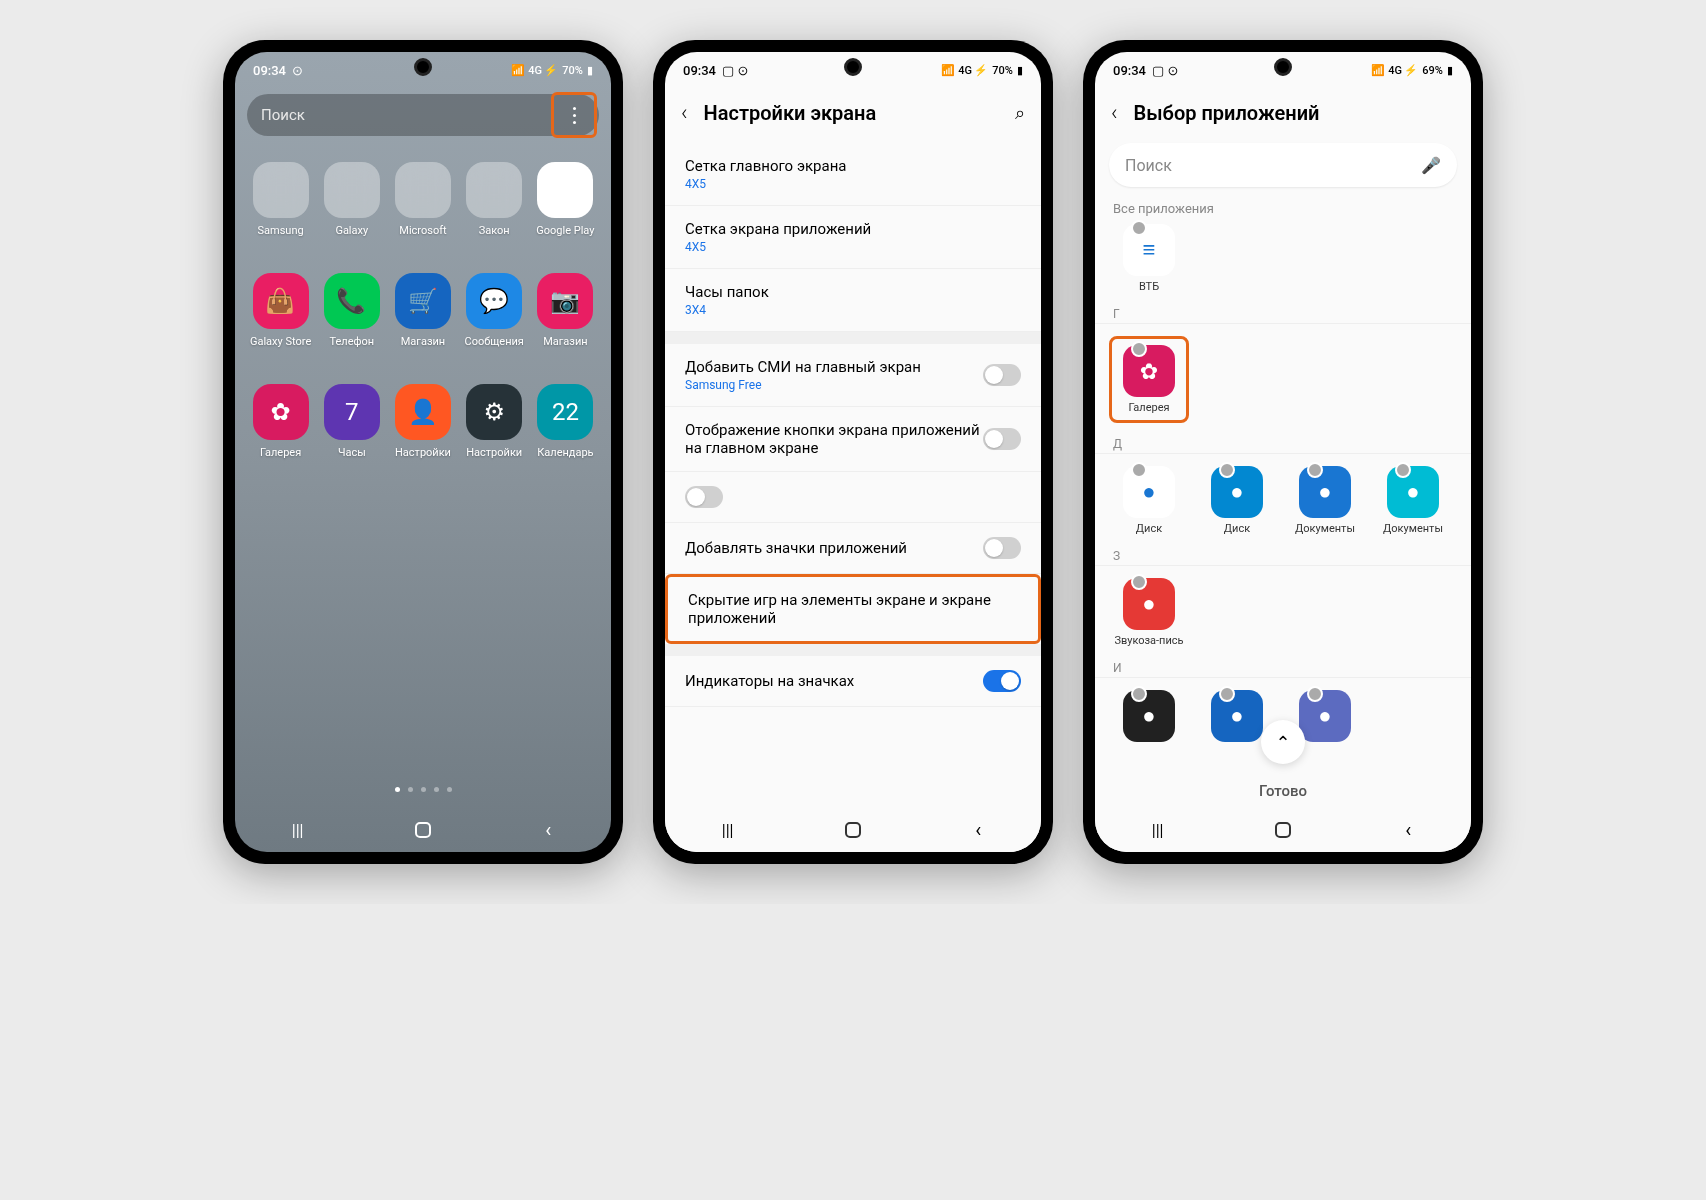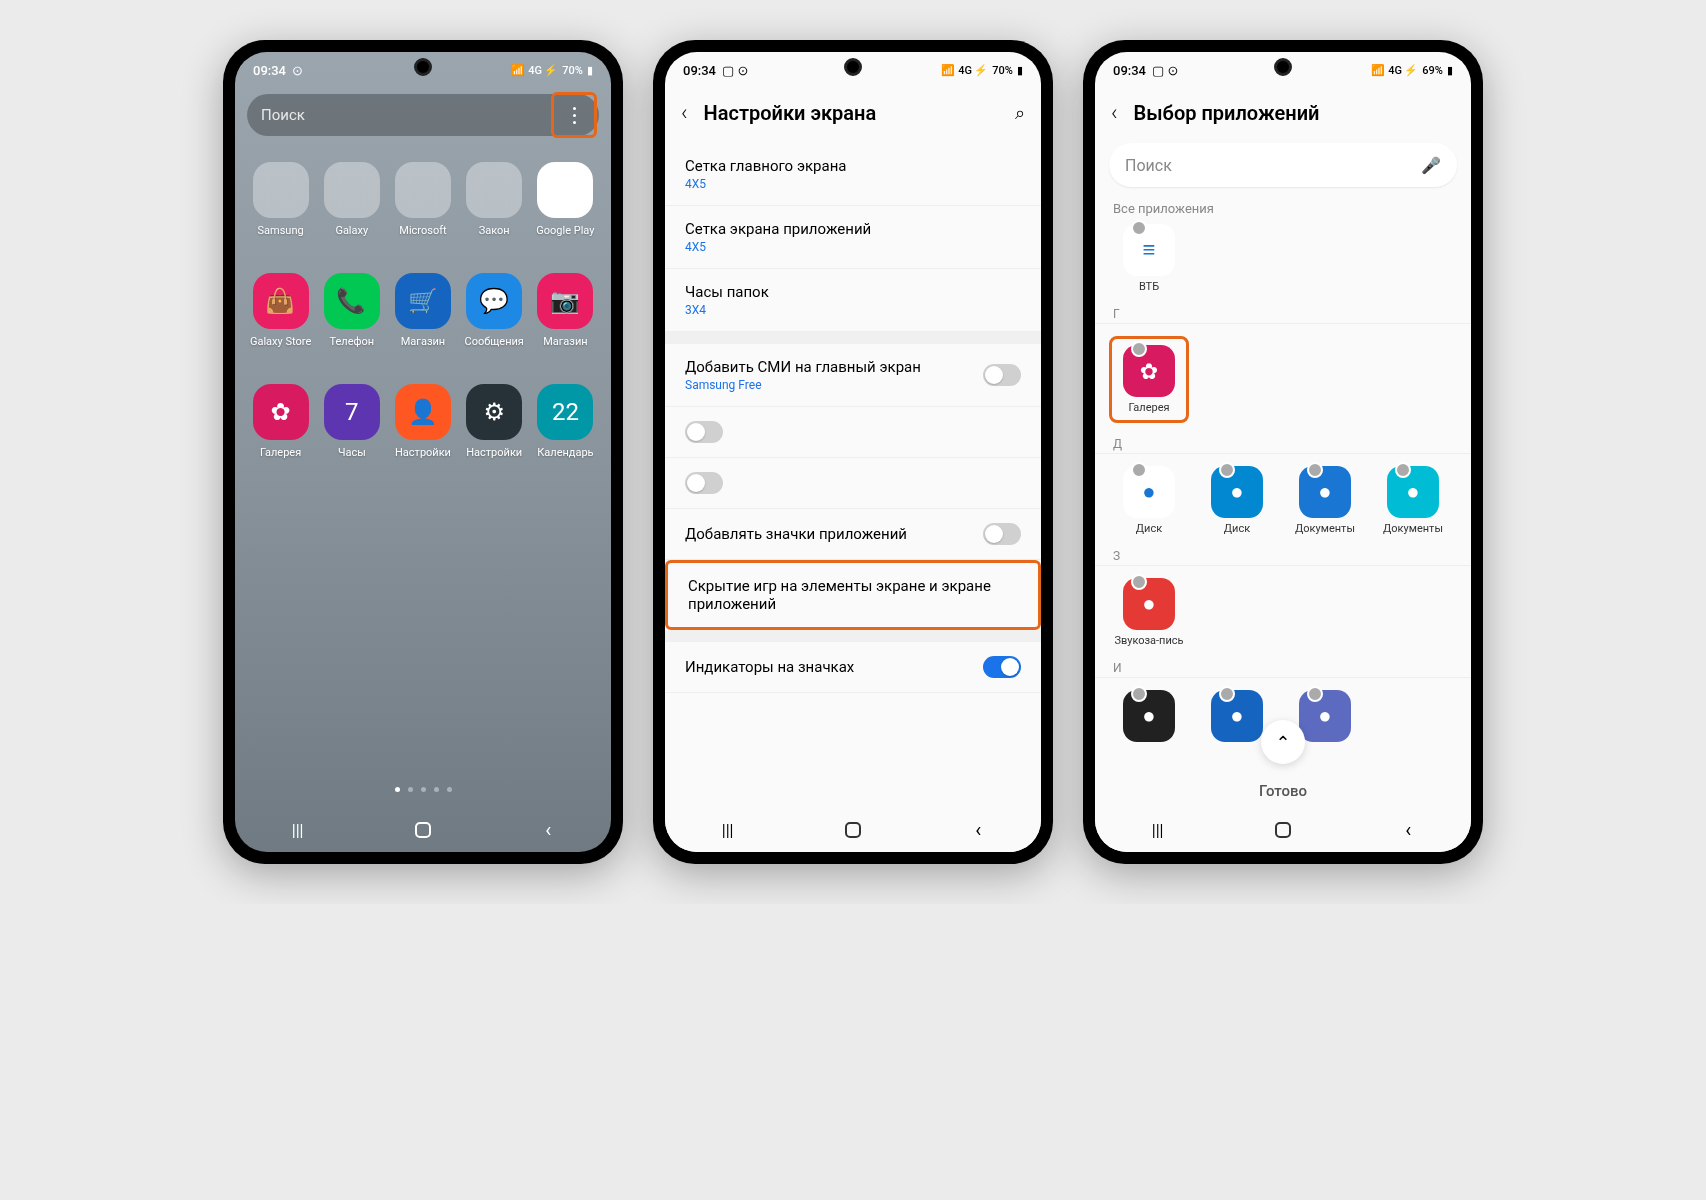--- a/index.html
+++ b/index.html
@@ -230,20 +230,23 @@
     <div class="gap-div"></div>
     <div id="settings2b">
         <div class="setting-item">
           <div class="setting-text">
             <div class="setting-label">Добавить СМИ на главный экран</div>
             <div class="setting-sub">Samsung Free</div>
           </div>
           <div class="toggle "></div>
         </div>
         <div class="setting-item">
+          <div class="setting-text">
+            <div class="setting-label">Отображение кнопки экрана приложений на главном экране</div>
+          </div>
           <div class="toggle "></div>
         </div>
         <div class="setting-item">
           <div class="toggle "></div>
         </div>
         <div class="setting-item">
           <div class="setting-text">
             <div class="setting-label">Добавлять значки приложений</div>
           </div>
           <div class="toggle "></div>

